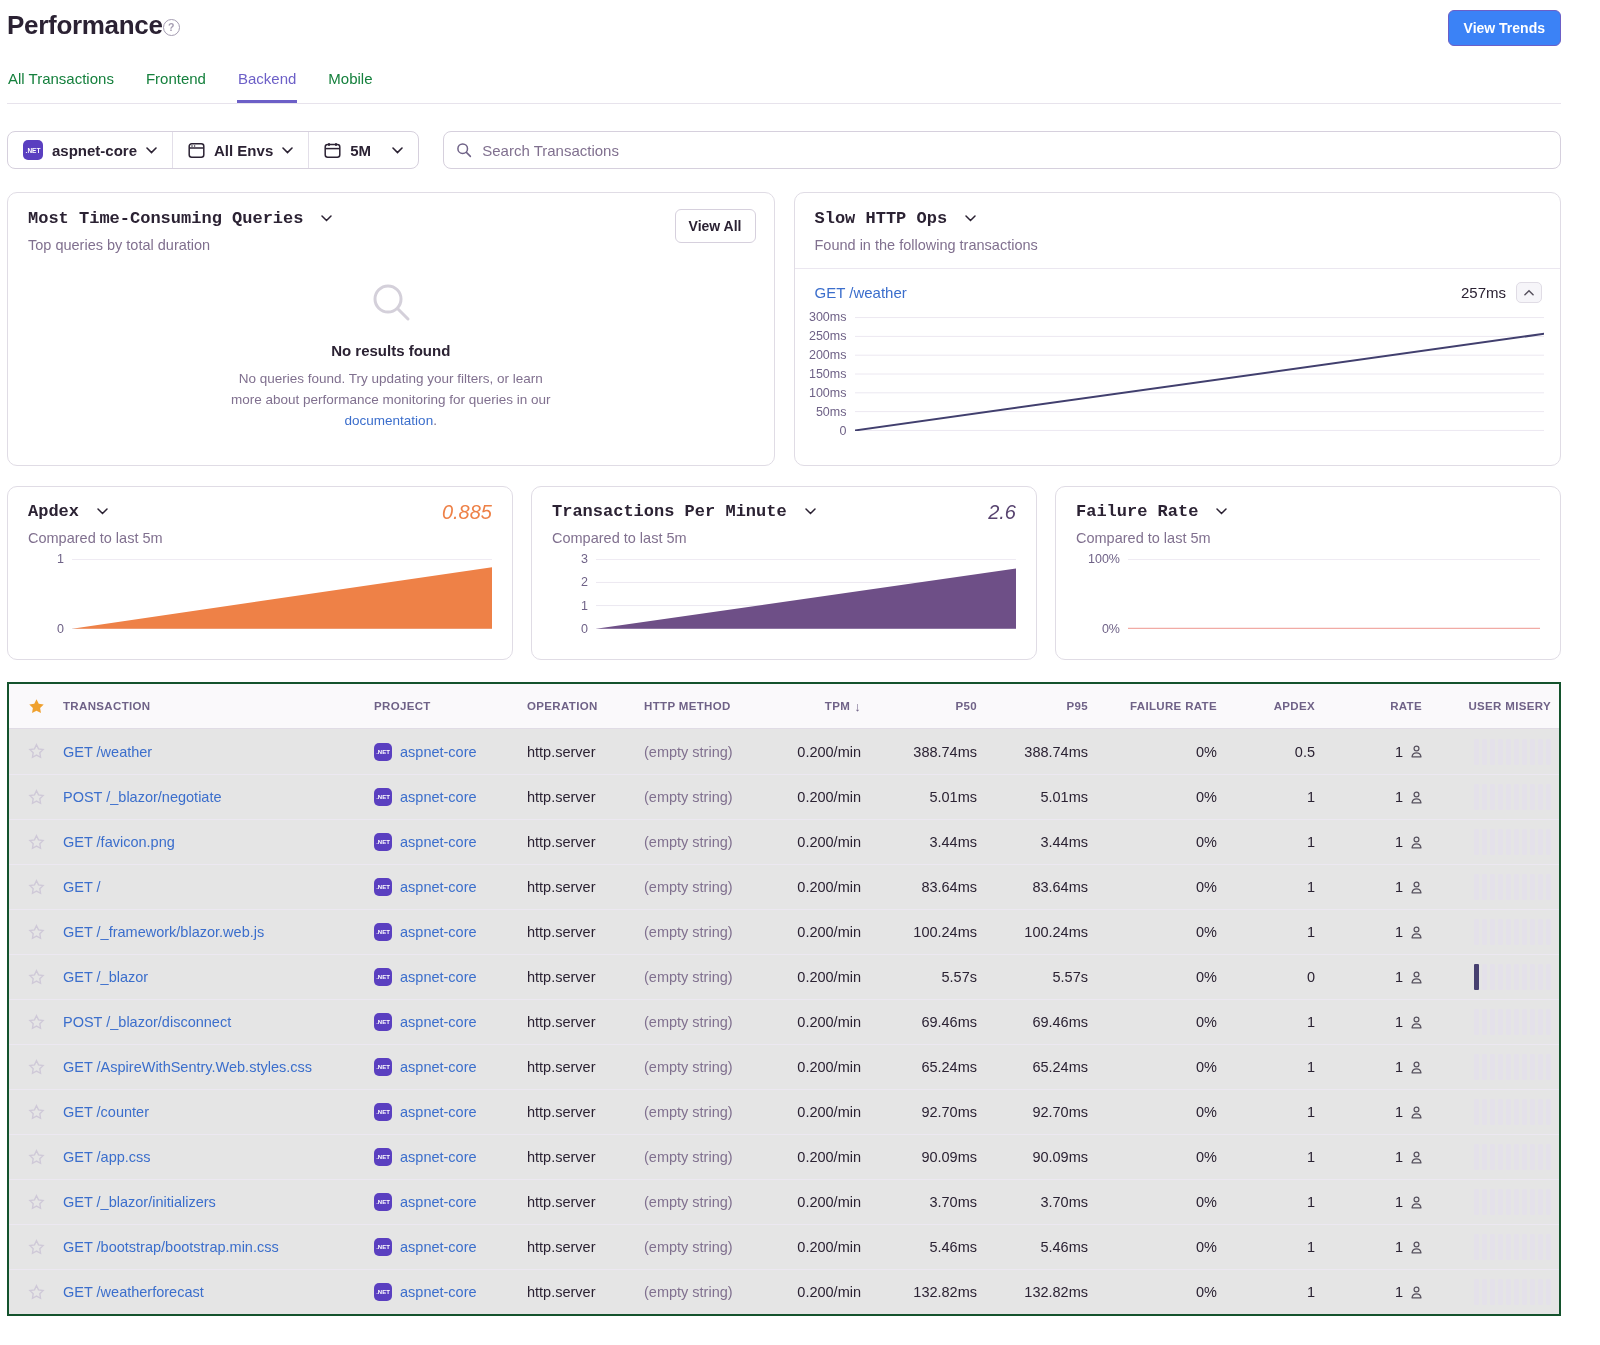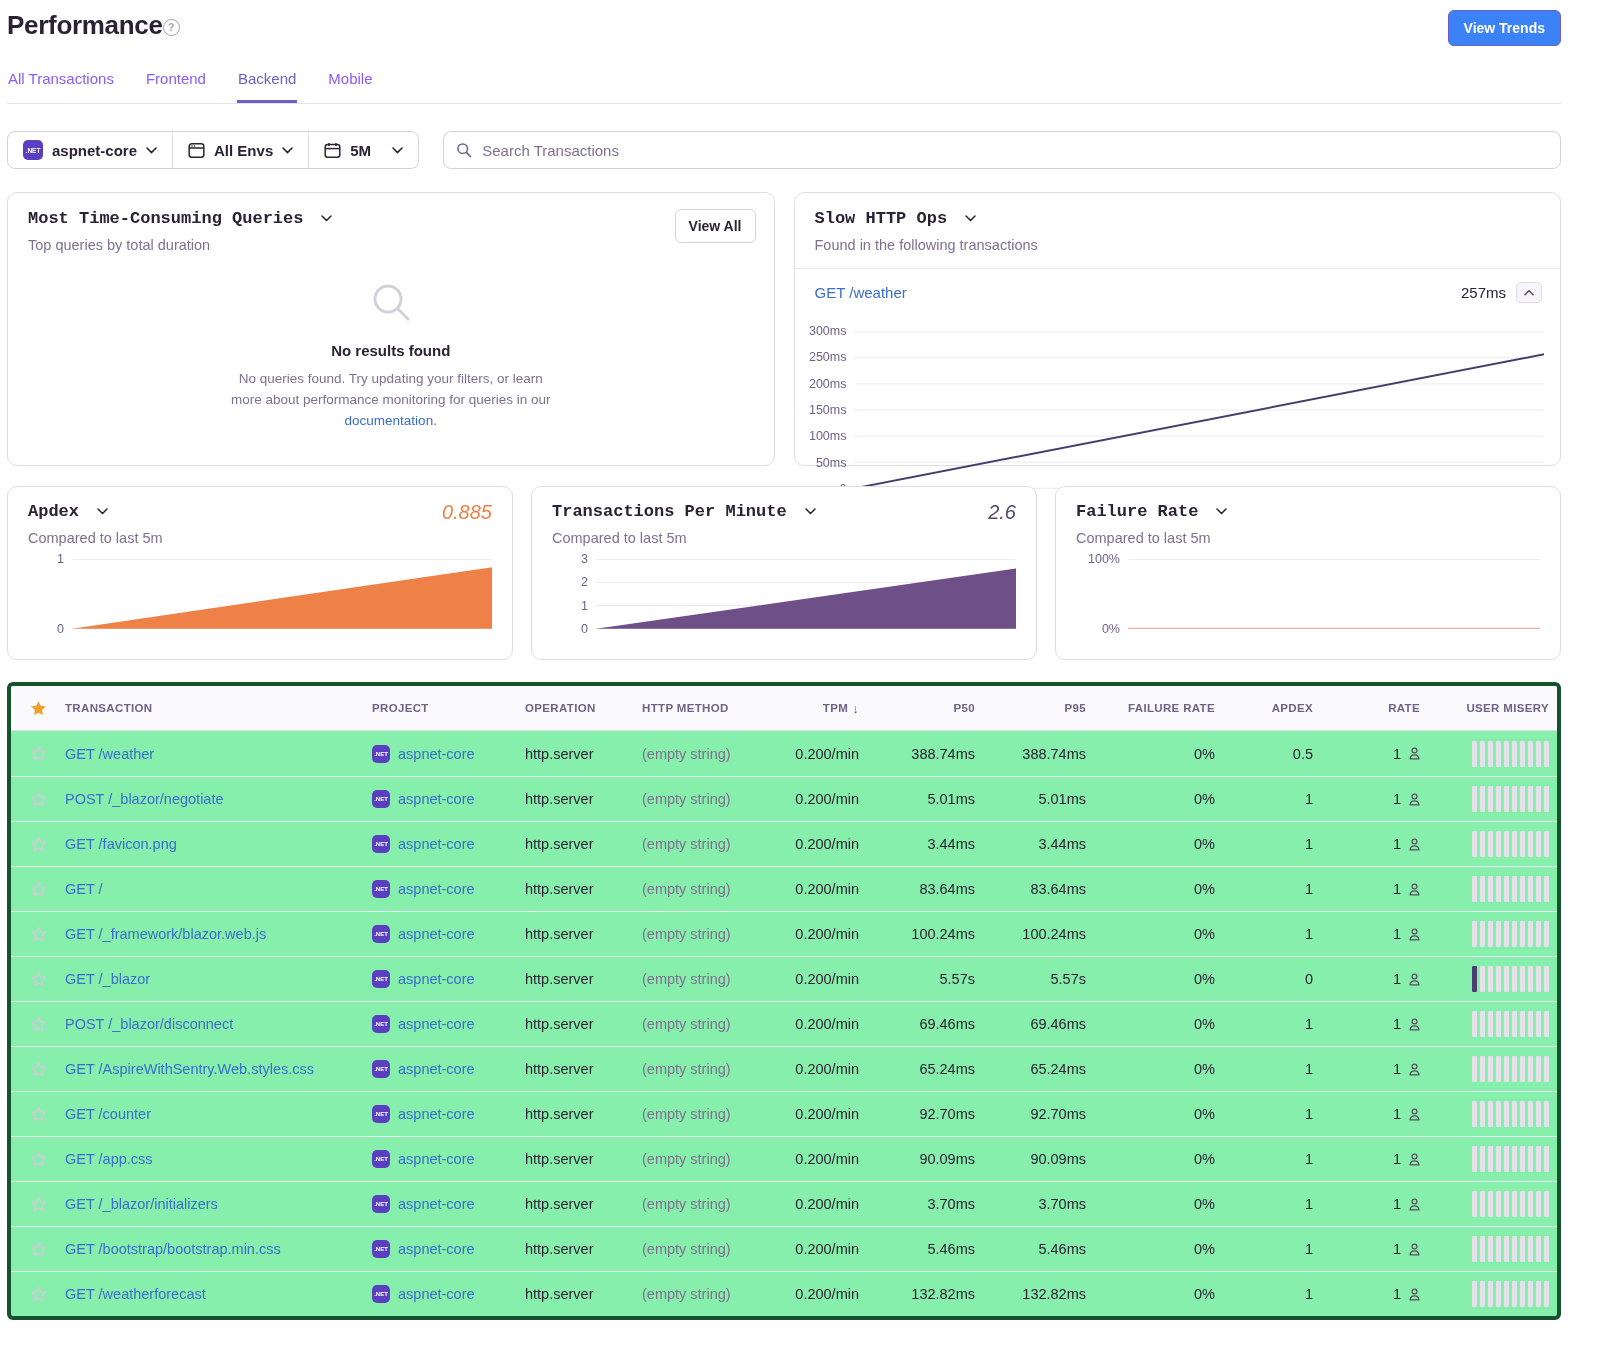--- a/index.html
+++ b/index.html
@@ -20,21 +20,21 @@
     color:#a49cb1; font-size:10.5px; font-weight:bold;
     display:inline-flex; align-items:center; justify-content:center; margin-top:3px;
   }
   .btn-primary {
     background:#3b82f6; color:#fff; border:1px solid #6c5fc7; border-radius:6px;
     font-weight:bold; font-size:14px; padding:9px 15px; cursor:pointer;
   }
 
   
   .tabs { display:flex; gap:30px; margin-top:18px; border-bottom:1px solid #e7e3ec; }
-  .tab { font-size:15px; color:#8b5cf6; padding:0 1px 13px 1px; cursor:pointer; border-bottom:3px solid transparent; }
+  .tab { font-size:15px; color:#15803d; padding:0 1px 13px 1px; cursor:pointer; border-bottom:3px solid transparent; }
   .tab.active { color:#6c5fc7; border-bottom-color:#6c5fc7; }
 
   
   .filter-row { display:flex; gap:24px; margin-top:27px; }
   .filter-group {
     display:flex; align-items:stretch; height:38px;
     border:1px solid #d6d0dd; border-radius:8px; background:#fff;
   }
   .filter-seg { display:flex; align-items:center; gap:9px; padding:0 15px; cursor:pointer; font-weight:bold; font-size:15px; }
   .filter-seg + .filter-seg { border-left:1px solid #e3dfe9; }
@@ -75,42 +75,42 @@
   
   .http-head { border-bottom:1px solid #ebe7f0; padding-bottom:15px; }
   .http-tx-row { display:flex; align-items:center; justify-content:space-between; padding:13px 18px 0 20px; }
   .http-tx { font-size:15px; }
   .http-right { display:flex; align-items:center; gap:10px; }
   .http-ms { font-size:15px; }
   .collapse-btn {
     width:26px; height:21px; border:1px solid #e0dce5; background:#f6f5f9; border-radius:5px;
     display:inline-flex; align-items:center; justify-content:center; cursor:pointer;
   }
-  .http-chart { display:flex; margin:28px 16px 0 12px; height:158px; }
+  .http-chart { display:flex; margin:14px 16px 0 12px; height:114px; }
 
   
   .mini-chart { display:flex; }
   .ticks { position:relative; flex:none; }
   .tick {
     position:absolute; right:8px; transform:translateY(-50%);
     font-size:12.5px; color:#6f6287; white-space:nowrap;
   }
   .plot { flex:1; position:relative; }
   .plot svg { display:block; width:100%; height:100%; }
   .grid { stroke:#ece8f1; stroke-width:1; vector-effect:non-scaling-stroke; }
   .dataline { fill:none; stroke-width:2; vector-effect:non-scaling-stroke; }
 
   .row2 { display:grid; grid-template-columns:1fr 1fr 1fr; gap:18px; margin-top:20px; }
   .metric-card { height:174px; position:relative; padding:15px 20px 0 20px; }
   .metric-value { position:absolute; top:14px; right:20px; font-size:20px;font-style:italic; }
   .metric-chart { margin-top:13px; height:70px; }
   .metric-chart .ticks { width:44px; }
 
   
-  .tbl { margin-top:22px; border:4px solid #14532d; border-radius:6px; overflow:hidden; background:#86efac; }
+  .tbl { margin-top:22px; border:2px solid #14532d; border-radius:0; overflow:hidden; background:#e5e5e5; }
   .t-head, .t-row {
     display:grid; align-items:center; height:45px;
     grid-template-columns:54px minmax(0,1fr) 153px 117px 130px 97px 116px 111px 129px 98px 107px 127px;
   }
   .t-head { background:#faf9fb; border-bottom:1px solid #e0dce5; }
   .t-head .cell { font-size:11.5px; font-weight:bold; color:#6f6287; letter-spacing:.03em; }
   .t-row { border-top:1px solid #ece8f1; }
   .t-row:first-child { border-top:none; }
   .cell { display:flex; align-items:center; min-width:0; }
   .c-star { justify-content:center; cursor:pointer; }

